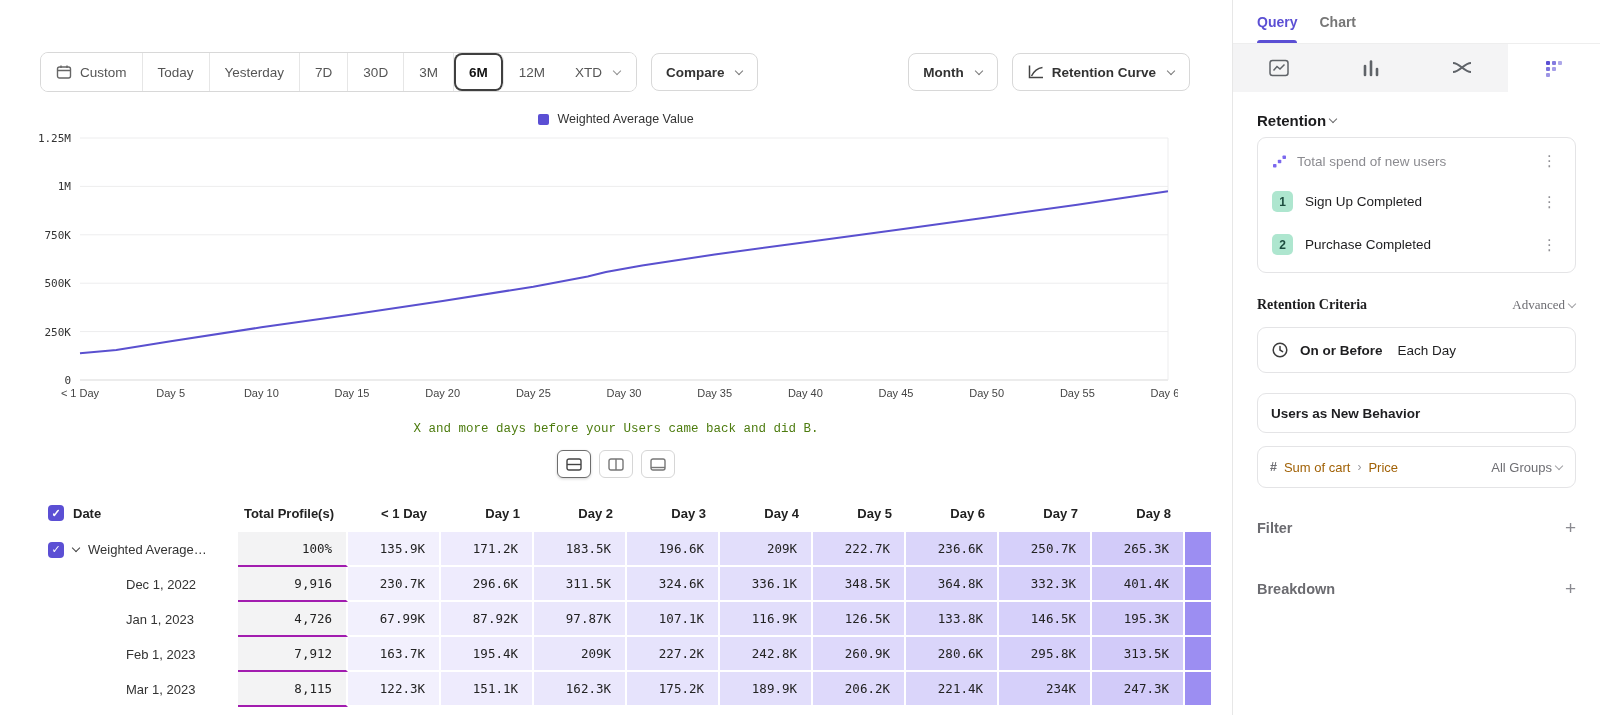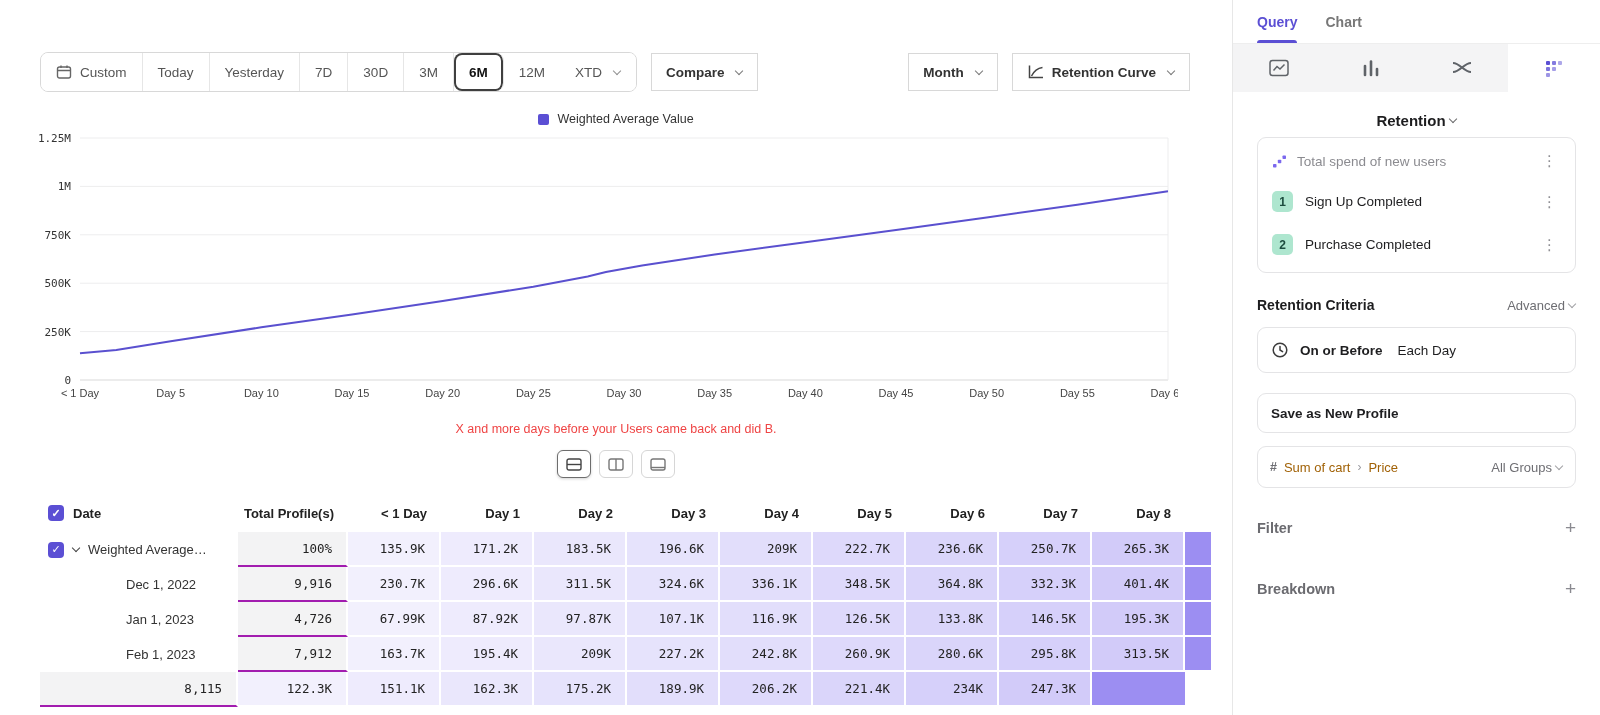--- a/index.html
+++ b/index.html
@@ -12,34 +12,34 @@
 
   
   .toolbar { display:flex; align-items:center; gap:14px; margin:52px 42px 0 40px; }
   .seg-group { display:flex; border:1px solid #d8d8d8; border-radius:8px; overflow:hidden; background:#fff; }
   .seg { display:flex; align-items:center; gap:8px; padding:0 15px; height:38px; border:none;
     border-right:1px solid #e6e6e6; background:#fff; font-size:13.5px; color:#555; cursor:pointer;
     font-family:"Liberation Sans", sans-serif; white-space:nowrap; }
   .seg:last-child { border-right:none; }
   .seg.active { box-shadow: inset 0 0 0 2px #3f3f3f; border-radius:8px; color:#111; font-weight:700; }
   .btn { display:flex; align-items:center; gap:8px; height:38px; padding:0 14px;
-    border:1px solid #d8d8d8; border-radius:0; background:#fff; font-size:13.5px;
+    border:1px solid #d8d8d8; border-radius:8px; background:#fff; font-size:13.5px;
     color:#333; font-weight:600; cursor:pointer; font-family:"Liberation Sans", sans-serif; white-space:nowrap; }
   .spacer { flex:1; }
   .chev { display:inline-block; width:6px; height:6px; border-right:1.6px solid currentColor;
     border-bottom:1.6px solid currentColor; transform:rotate(45deg); margin:-3px 1px 0 4px; opacity:.65; }
 
   
   .legend { display:flex; align-items:center; justify-content:center; gap:8px;
     margin-top:20px; font-size:12.5px; color:#333; }
   .legend-swatch { width:11px; height:11px; border-radius:2px; }
   .chart-wrap { margin:2px 20px 0 28px; }
   .tickY { font-family:"DejaVu Sans Mono", monospace; font-size:11px; fill:#333; }
   .tickX { font-family:"Liberation Sans", sans-serif; font-size:11px; fill:#444; }
-  .caption { text-align:center; font-size:12.5px; color:#ef4444; margin-top:2px; }
+  .caption { text-align:center; font-size:12.5px; color:#4d7c0f; margin-top:2px;font-family:Liberation Mono, monospace; }
 
   
   .toggles { display:flex; gap:8px; justify-content:center; margin-top:14px; }
   .toggle { width:34px; height:28px; border:1px solid #d6d6d6; border-radius:6px; background:#fff;
     display:flex; align-items:center; justify-content:center; cursor:pointer; }
   .toggle.active { border-color:#6d6d6d; box-shadow:0 1px 3px rgba(0,0,0,.18); }
 
   
   .table { margin:16px 0 0 40px; }
   .tr { display:grid; grid-template-columns:198px 110px repeat(9,93px) 26px; height:35px; }
@@ -56,41 +56,41 @@
     justify-content:center; color:#fff; font-size:11px; flex:0 0 auto; cursor:pointer; }
   .cb-space { width:16px; flex:0 0 auto; }
   .exp-chev { display:inline-block; width:6px; height:6px; border-right:1.6px solid #444;
     border-bottom:1.6px solid #444; transform:rotate(45deg); margin-top:-3px; cursor:pointer; }
   .row-label { font-size:13px; color:#333; white-space:nowrap; overflow:hidden;
     text-overflow:ellipsis; max-width:120px; }
   .row-label.child { margin-left:53px; max-width:130px; }
 
   
   .sidebar { width:368px; flex:0 0 368px; border-left:1px solid #e7e7e7; overflow:hidden; background:#fff; }
-  .side-tabs { display:flex; gap:28px; align-items:center; height:44px; padding:0 24px;
+  .side-tabs { display:flex; gap:22px; align-items:center; height:44px; padding:0 24px;
     border-bottom:1px solid #eee; }
   .stab { font-size:14px; color:#777; font-weight:600; height:100%; display:flex;
     align-items:center; position:relative; cursor:pointer; }
   .stab.active { color:#5b4fd4; }
   .stab.active::after { content:""; position:absolute; left:0; right:0; bottom:0; height:3px;
     border-radius:3px 3px 0 0; background:#5b4fd4; }
   .viz-row { display:flex; height:48px; background:#f4f4f5; }
   .viz { flex:1; display:flex; align-items:center; justify-content:center; cursor:pointer; }
   .viz.active { background:#fff; }
   .side-body { padding:20px 24px 0 24px; }
-  .sect-title { display:flex; align-items:center; font-size:15px; font-weight:700; color:#1d1d1f; cursor:pointer;justify-content:center; }
+  .sect-title { display:flex; align-items:center; font-size:15px; font-weight:700; color:#1d1d1f; cursor:pointer; }
   .behavior-card { border:1px solid #e4e4e6; border-radius:9px; margin-top:8px; padding:4px 4px 6px 4px; }
   .bhead { display:flex; align-items:center; gap:10px; padding:10px 10px; color:#8b8b90; font-size:13.5px; }
   .step { display:flex; align-items:center; gap:12px; padding:11px 10px; }
   .badge { width:21px; height:21px; border-radius:5px; display:flex; align-items:center;
     justify-content:center; font-size:12px; font-weight:700; }
   .step-label { font-size:13.5px; color:#1e1e20; flex:1; }
   .kebab { color:#909095; font-size:15px; margin-left:auto; cursor:pointer;
     font-family:"DejaVu Sans", sans-serif; padding:0 4px; }
-  .criteria-row { margin-top:24px; display:flex; align-items:center; justify-content:space-between; }
+  .criteria-row { margin-top:24px; display:flex; align-items:center; justify-content:space-between;font-family:Liberation Serif, serif; }
   .criteria-label { font-size:14px; font-weight:700; color:#1d1d1f; }
   .adv { display:flex; align-items:center; font-size:13px; color:#6e6e73; cursor:pointer; }
   .onbefore { margin-top:14px; border:1px solid #e4e4e6; border-radius:9px; height:46px;
     display:flex; align-items:center; gap:11px; padding:0 13px; }
   .ob-main { font-size:13.5px; font-weight:600; color:#1e1e20; }
   .ob-freq { font-size:13.5px; color:#1e1e20; margin-left:4px;text-align:right; }
   .save-btn { margin-top:20px; width:100%; border:1px solid #e4e4e6; border-radius:9px; height:40px;
     background:#fff; text-align:left; padding:0 13px; font-size:13.5px; font-weight:600;
     color:#1e1e20; cursor:pointer; font-family:"Liberation Sans", sans-serif; }
   .measure-row { margin-top:13px; border:1px solid #e4e4e6; border-radius:9px; height:42px;
@@ -284,20 +284,24 @@
         <div class="td num heat" style="background:rgba(123,104,238,0.160)">209K</div>
         <div class="td num heat" style="background:rgba(123,104,238,0.190)">227.2K</div>
         <div class="td num heat" style="background:rgba(123,104,238,0.220)">242.8K</div>
         <div class="td num heat" style="background:rgba(123,104,238,0.250)">260.9K</div>
         <div class="td num heat" style="background:rgba(123,104,238,0.280)">280.6K</div>
         <div class="td num heat" style="background:rgba(123,104,238,0.310)">295.8K</div>
         <div class="td num heat" style="background:rgba(123,104,238,0.340)">313.5K</div>
         <div class="td sliver" style="background:rgba(123,104,238,0.75)"></div>
       </div>
       <div class="tr">
+        <div class="td date-cell">
+        <span class="cb-space"></span>
+        <span class="row-label child">Mar 1, 2023</span>
+        </div>
         <div class="td num total">8,115</div>
         <div class="td num heat" style="background:rgba(123,104,238,0.100)">122.3K</div>
         <div class="td num heat" style="background:rgba(123,104,238,0.130)">151.1K</div>
         <div class="td num heat" style="background:rgba(123,104,238,0.160)">162.3K</div>
         <div class="td num heat" style="background:rgba(123,104,238,0.190)">175.2K</div>
         <div class="td num heat" style="background:rgba(123,104,238,0.220)">189.9K</div>
         <div class="td num heat" style="background:rgba(123,104,238,0.250)">206.2K</div>
         <div class="td num heat" style="background:rgba(123,104,238,0.280)">221.4K</div>
         <div class="td num heat" style="background:rgba(123,104,238,0.310)">234K</div>
         <div class="td num heat" style="background:rgba(123,104,238,0.340)">247.3K</div>
@@ -384,21 +388,21 @@
 
     <div class="onbefore">
       <svg width="18" height="18" viewBox="0 0 18 18">
         <circle cx="9" cy="9" r="6.8" fill="none" stroke="#3c3c3c" stroke-width="1.5"></circle>
         <path d="M9 5.5 V9 L11.6 10.6" fill="none" stroke="#3c3c3c" stroke-width="1.5" stroke-linecap="round"></path>
       </svg>
       <span class="ob-main">On or Before</span>
       <span class="ob-freq">Each Day</span>
     </div>
 
-    <button class="save-btn">Save as New Profile</button>
+    <button class="save-btn">Users as New Behavior</button>
 
     <div class="measure-row">
       <span class="hash">#</span>
       <span class="m-label">Sum of cart</span>
       <span class="m-caret">›</span>
       <span class="m-label">Price</span>
       <span class="m-groups">
         <span>All Groups</span>
         <span class="chev"></span>
       </span>

